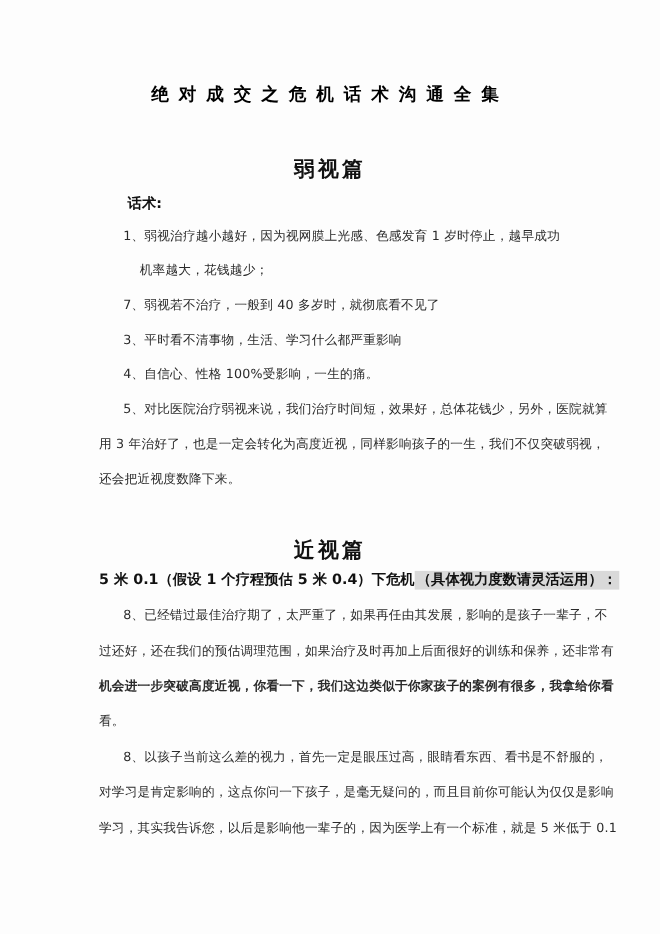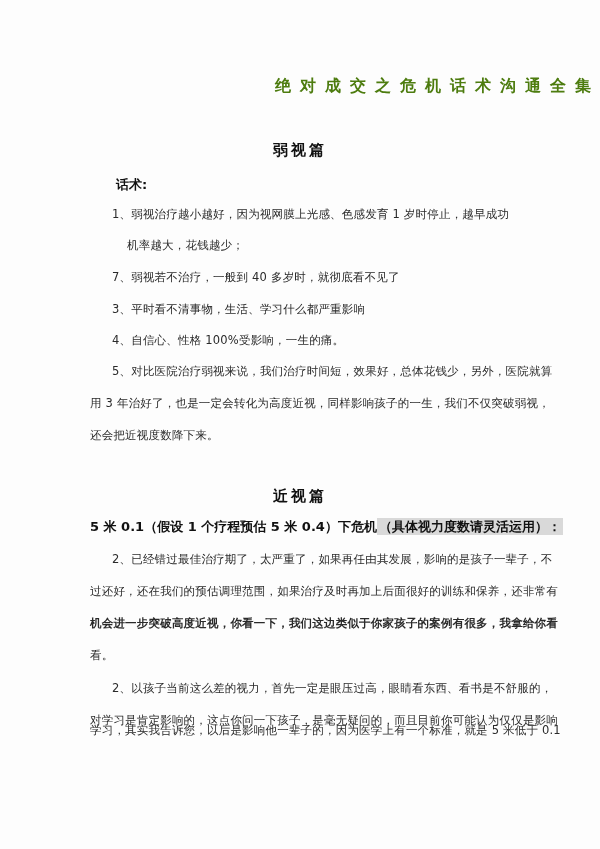--- a/index.html
+++ b/index.html
@@ -3,26 +3,26 @@
   <meta charset="utf-8">
   <style>
     html, body { margin: 0; padding: 0; background: #fdfdfd; }
     body {
       width: 600px; height: 849px; position: relative; overflow: hidden;
       font-family: "DejaVu Sans", "Liberation Sans", sans-serif;
       color: #1a1a1a;
     }
     .abs { position: absolute; white-space: nowrap; }
     .title {
-      top: 76px; left: 0; width: 600px; text-align: right;
-      font-size: 16px; font-weight: bold; letter-spacing: 9px; color: #4d7c0f;
+      top: 76px; left: 0; width: 600px; text-align: center;
+      font-size: 16px; font-weight: bold; letter-spacing: 9px; color: #000000;
     }
     .section-title {
       left: 0; width: 600px; text-align: center;
-      font-size: 15px; font-weight: bold; letter-spacing: 3px; color: #111;
+      font-size: 19px; font-weight: bold; letter-spacing: 3px; color: #111;
     }
     .label { font-size: 13px; font-weight: bold; color: #111; }
     .line { font-size: 11.5px; color: #2a2a2a; letter-spacing: 0.2px; }
     .subhead { font-size: 13px; font-weight: bold; color: #111; }
     .hl { background: #d9d9d9; padding: 1px 2px; }
   </style>
 </head>
 <body>
 
 <div>
@@ -38,20 +38,20 @@
   <div class="abs line" style="top:333px; left:112px;">4、自信心、性格 100%受影响，一生的痛。</div>
   <div class="abs line" style="top:364px; left:112px;">5、对比医院治疗弱视来说，我们治疗时间短，效果好，总体花钱少，另外，医院就算</div>
   <div class="abs line" style="top:396px; left:90px;text-align:center;">用 3 年治好了，也是一定会转化为高度近视，同样影响孩子的一生，我们不仅突破弱视，</div>
   <div class="abs line" style="top:428px; left:90px;">还会把近视度数降下来。</div>
 
   <div class="abs section-title" style="top:487px;">近视篇</div>
   <div class="abs subhead" style="top:518px; left:90px;">
     <span>5 米 0.1（假设 1 个疗程预估 5 米 0.4）下危机</span><span class="hl">（具体视力度数请灵活运用）：</span>
   </div>
 
-  <div class="abs line" style="top:552px; left:112px;">2、已经错过最佳治疗期了，太严重了，如果再任由其发展，影响的是孩子一辈子，不</div>
+  <div class="abs line" style="top:552px; left:112px;">8、已经错过最佳治疗期了，太严重了，如果再任由其发展，影响的是孩子一辈子，不</div>
   <div class="abs line" style="top:584px; left:90px;">过还好，还在我们的预估调理范围，如果治疗及时再加上后面很好的训练和保养，还非常有</div>
   <div class="abs line" style="top:616px; left:90px;font-weight:bold;">机会进一步突破高度近视，你看一下，我们这边类似于你家孩子的案例有很多，我拿给你看</div>
   <div class="abs line" style="top:648px; left:90px;">看。</div>
-  <div class="abs line" style="top:681px; left:112px;">2、以孩子当前这么差的视力，首先一定是眼压过高，眼睛看东西、看书是不舒服的，</div>
+  <div class="abs line" style="top:681px; left:112px;">8、以孩子当前这么差的视力，首先一定是眼压过高，眼睛看东西、看书是不舒服的，</div>
   <div class="abs line" style="top:713px; left:90px;">对学习是肯定影响的，这点你问一下孩子，是毫无疑问的，而且目前你可能认为仅仅是影响</div>
-  <div class="abs line" style="top:723px; left:90px;text-align:center;">学习，其实我告诉您，以后是影响他一辈子的，因为医学上有一个标准，就是 5 米低于 0.1</div>
+  <div class="abs line" style="top:745px; left:90px;text-align:center;">学习，其实我告诉您，以后是影响他一辈子的，因为医学上有一个标准，就是 5 米低于 0.1</div>
 </div>
 
 </body></html>

